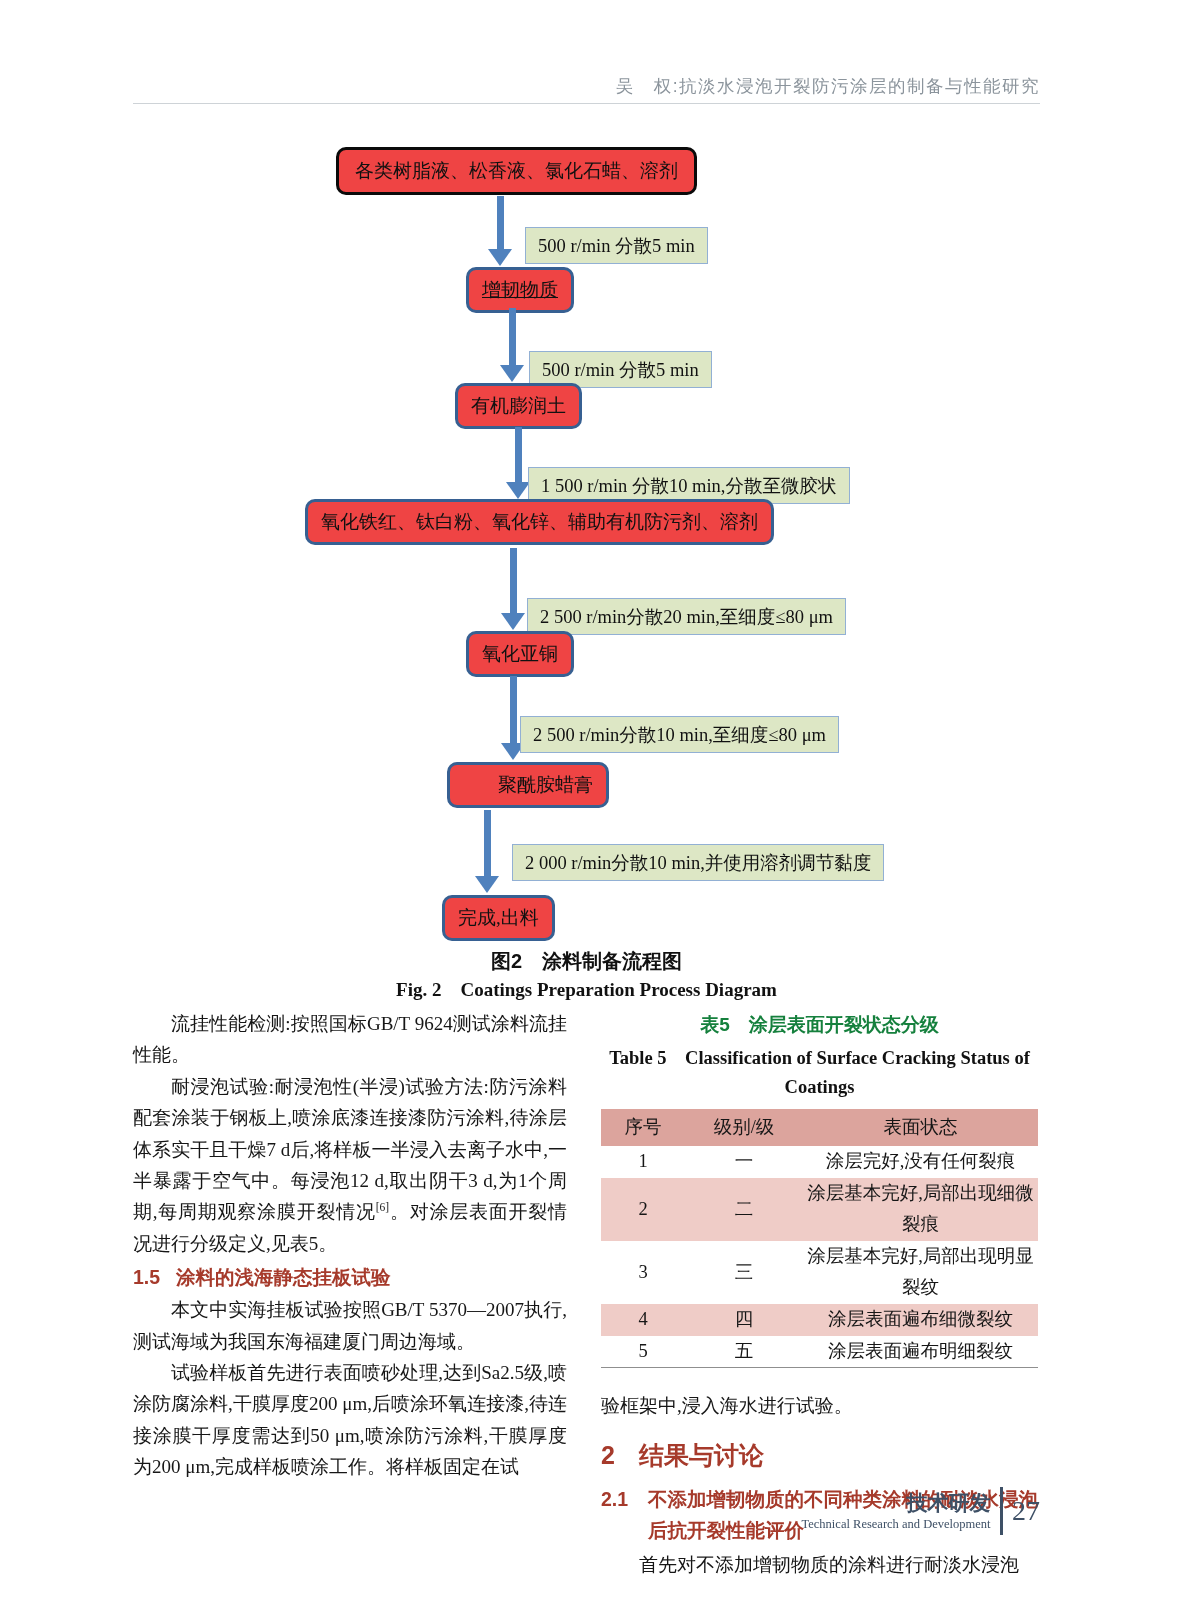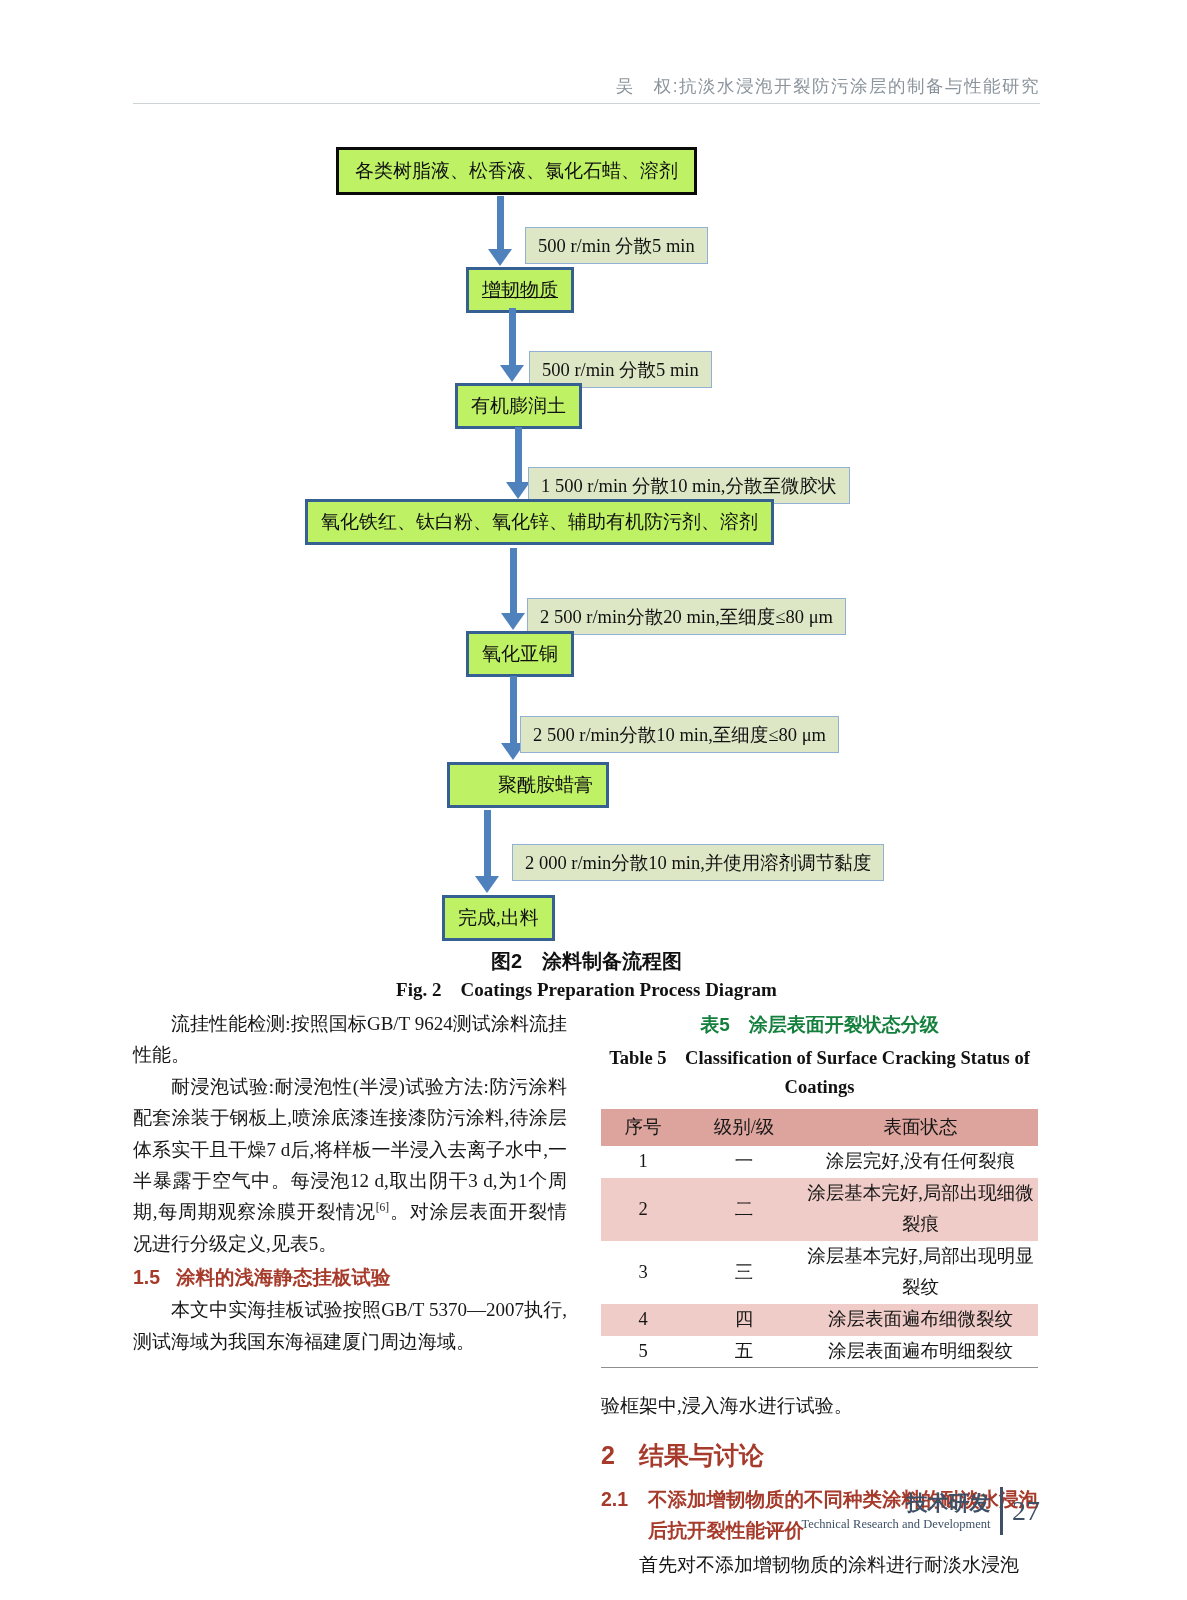--- a/index.html
+++ b/index.html
@@ -14,21 +14,21 @@
   .running-head {
     position:absolute; top:74px; right:147px;
     font-family:"Liberation Sans","DejaVu Sans",sans-serif;
     font-size:17.5px; color:#8b949c; letter-spacing:1.5px;
   }
   .head-rule { position:absolute; top:103px; left:133px; width:907px; height:1px; background:#ced3d7; }
 
   
   .flow { position:absolute; left:0; top:0; width:1187px; height:1010px; }
   .fnode {
-    position:absolute; background:#bef264; border:3px solid #376092; border-radius:0;
+    position:absolute; background:#ef4444; border:3px solid #376092; border-radius:10px;
     font-size:19px; padding:7px 13px; white-space:nowrap; color:#111;
   }
   .fnode.src { border:3.5px solid #0a0a0a; padding:8px 16px; }
   .fstep {
     position:absolute; background:#dde7c5; border:1.5px solid #92b0d4;
     font-size:18.5px; padding:5px 12px; white-space:nowrap; color:#111;margin-top:21px;
   }
   .farrow { position:absolute; width:24px; }
   .farrow .shaft { width:7px; margin:0 auto; background:#4f81bd; height:calc(100% - 17px); }
   .farrow .tip { width:0; height:0; border-left:12px solid transparent; border-right:12px solid transparent; border-top:17px solid #4f81bd; }
@@ -150,20 +150,21 @@
   </div>
 
   <div class="fig-cap-zh">图2　涂料制备流程图</div>
   <div class="fig-cap-en">Fig. 2　Coatings Preparation Process Diagram</div>
 
   <div class="col col-left">
     <p class="indent">流挂性能检测:按照国标GB/T 9624测试涂料流挂性能。</p>
     <p class="indent"><span>耐浸泡试验:耐浸泡性(半浸)试验方法:防污涂料配套涂装于钢板上,喷涂底漆连接漆防污涂料,待涂层体系实干且干燥7 d后,将样板一半浸入去离子水中,一半暴露于空气中。每浸泡12 d,取出阴干3 d,为1个周期,每周期观察涂膜开裂情况</span><sup class="ref">[6]</sup><span>。对涂层表面开裂情况进行分级定义,见表5。</span></p>
     <div class="h-sub"><span class="num">1.5</span><span>涂料的浅海静态挂板试验</span></div>
     <p class="indent">本文中实海挂板试验按照GB/T 5370—2007执行,测试海域为我国东海福建厦门周边海域。</p>
+    <p class="indent">试验样板首先进行表面喷砂处理,达到Sa2.5级,喷涂防腐涂料,干膜厚度200 μm,后喷涂环氧连接漆,待连接涂膜干厚度需达到50 μm,喷涂防污涂料,干膜厚度为200 μm,完成样板喷涂工作。将样板固定在试</p>
   </div>
 
   <div class="col col-right">
     <div class="tbl-title-zh">表5　涂层表面开裂状态分级</div>
     <div class="tbl-title-en">Table 5　Classification of Surface Cracking Status of Coatings</div>
     <table class="t5">
       <thead>
         <tr>
           <th class="t5c1">序号</th>
           <th class="t5c2">级别/级</th>

